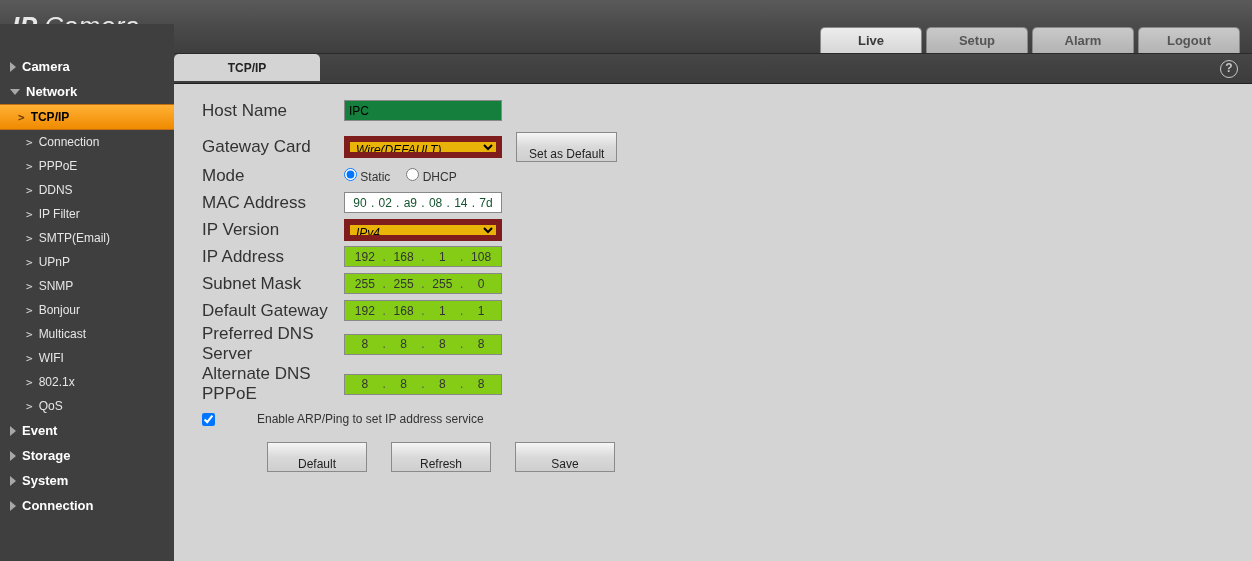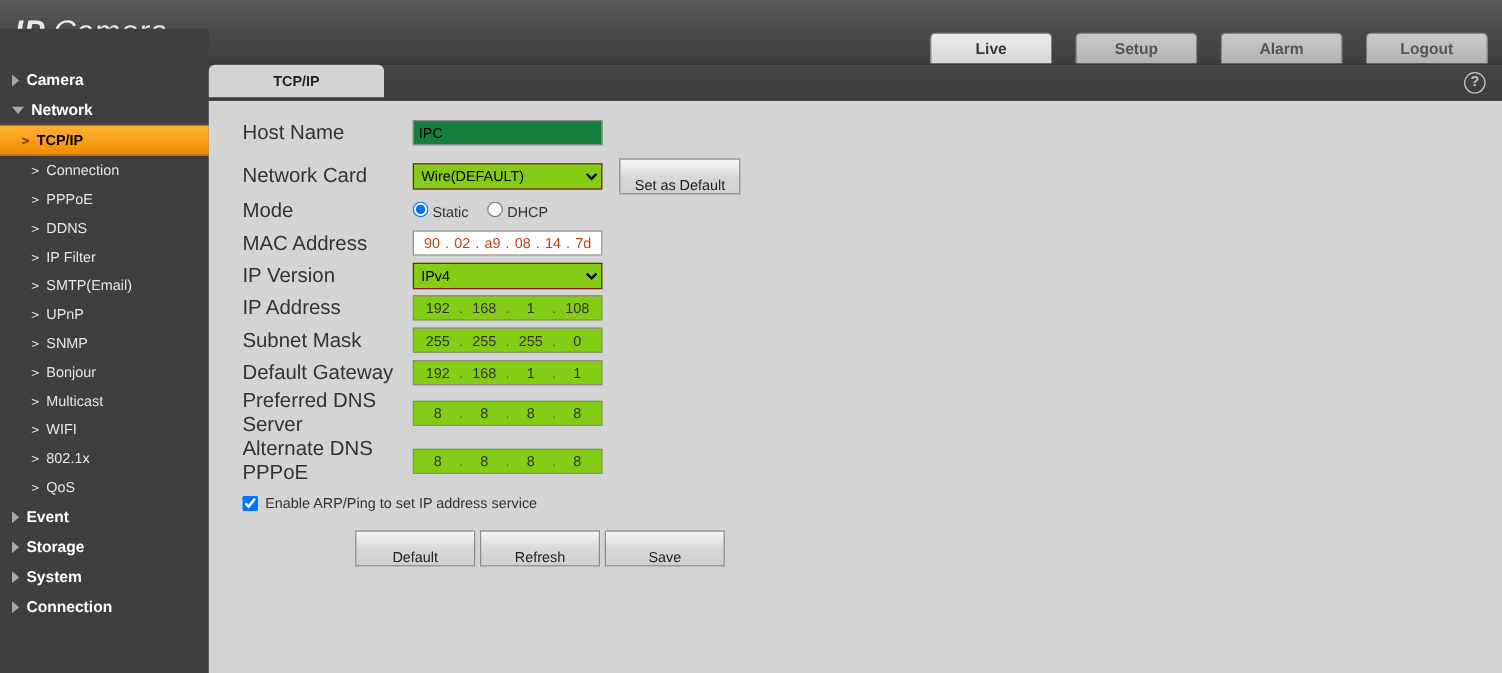--- a/index.html
+++ b/index.html
@@ -23,21 +23,21 @@
     color: #e8e8e8;
     font-size: 26px;
     font-style: italic;
     font-weight: bold;
     letter-spacing: 0.5px;
   }
   .logo .thin { font-weight: 300; }
   .header-tabs {
     margin-left: auto;
     display: flex;
-    gap: 19px;
+    gap: 4px;
     align-self: flex-end;
     justify-content: space-between;
   }
   .header-tab {
     background: linear-gradient(to bottom, #ededed 0%, #d6d6d6 100%);
     border: 1px solid #888;
     border-bottom: none;
     border-radius: 5px 5px 0 0;
     padding: 5px 0;
     width: 102px;
@@ -184,26 +184,27 @@
   }
   .txt {
     border: 1px solid #888;
     background: #15803d;
     height: 21px;
     padding: 0 4px;
     font-size: 12px;
     width: 158px;
   }
   .sel {
-    border: 1px solid #7f1d1d;
-    background: #84cc16;
+    border: 6px solid #7f1d1d;
+    background: #eab308;
     height: 22px;
     font-size: 12px;
     width: 158px;
     padding-left: 2px;
+    font-style: italic;
   }
   .btn {
     background: linear-gradient(to bottom, #f6f6f6 0%, #d9d9d9 50%, #cfcfcf 100%);
     border: 1px solid #8a8a8a;
     height: 23px;
     padding: 14px 12px;
     font-size: 12px;
     cursor: pointer;
     color: #222;
   }
@@ -220,31 +221,32 @@
     justify-content: space-around;
     padding: 0 4px;
   }
   .ip-box.disabled { background: #fff; color: #999; }
   .ip-box span.oct {
     width: 28px;
     text-align: center;
     font-size: 12px;
   }
   .ip-box span.dot { color: #555; font-size: 12px; }
-  .ip-box.disabled span { color: #c2410c; }
+  .ip-box.disabled span { color: #14532d; }
   .check-row {
     display: flex;
     align-items: center;
     padding: 8px 0 10px 0;
+    gap: 36px;
   }
   .check-row input { margin-right: 6px; }
   .btnrow {
     display: flex;
-    gap: 4px;
-    margin-left: 94px;
+    gap: 24px;
+    margin-left: 65px;
     margin-top: 6px;
   }
 </style>
 </head>
 <body>
 
 <div class="header">
   <div class="logo">
     <span>IP</span>
     <span class="thin">Camera</span>
@@ -349,21 +351,21 @@
 
       <div class="form">
 
         <div class="row">
           <div class="lbl">Host Name</div>
           <input class="txt" type="text" value="IPC" style="">
         </div>
         <div class="gap"></div>
 
         <div class="row">
-          <div class="lbl">Network Card</div>
+          <div class="lbl">Gateway Card</div>
           <select class="sel">
             <option>Wire(DEFAULT)</option>
           </select>
           <span style="width:14px"></span>
           <button class="btn">Set as Default</button>
         </div>
 
         <div class="row">
           <div class="lbl">Mode</div>
           <label class="radio-lbl">

